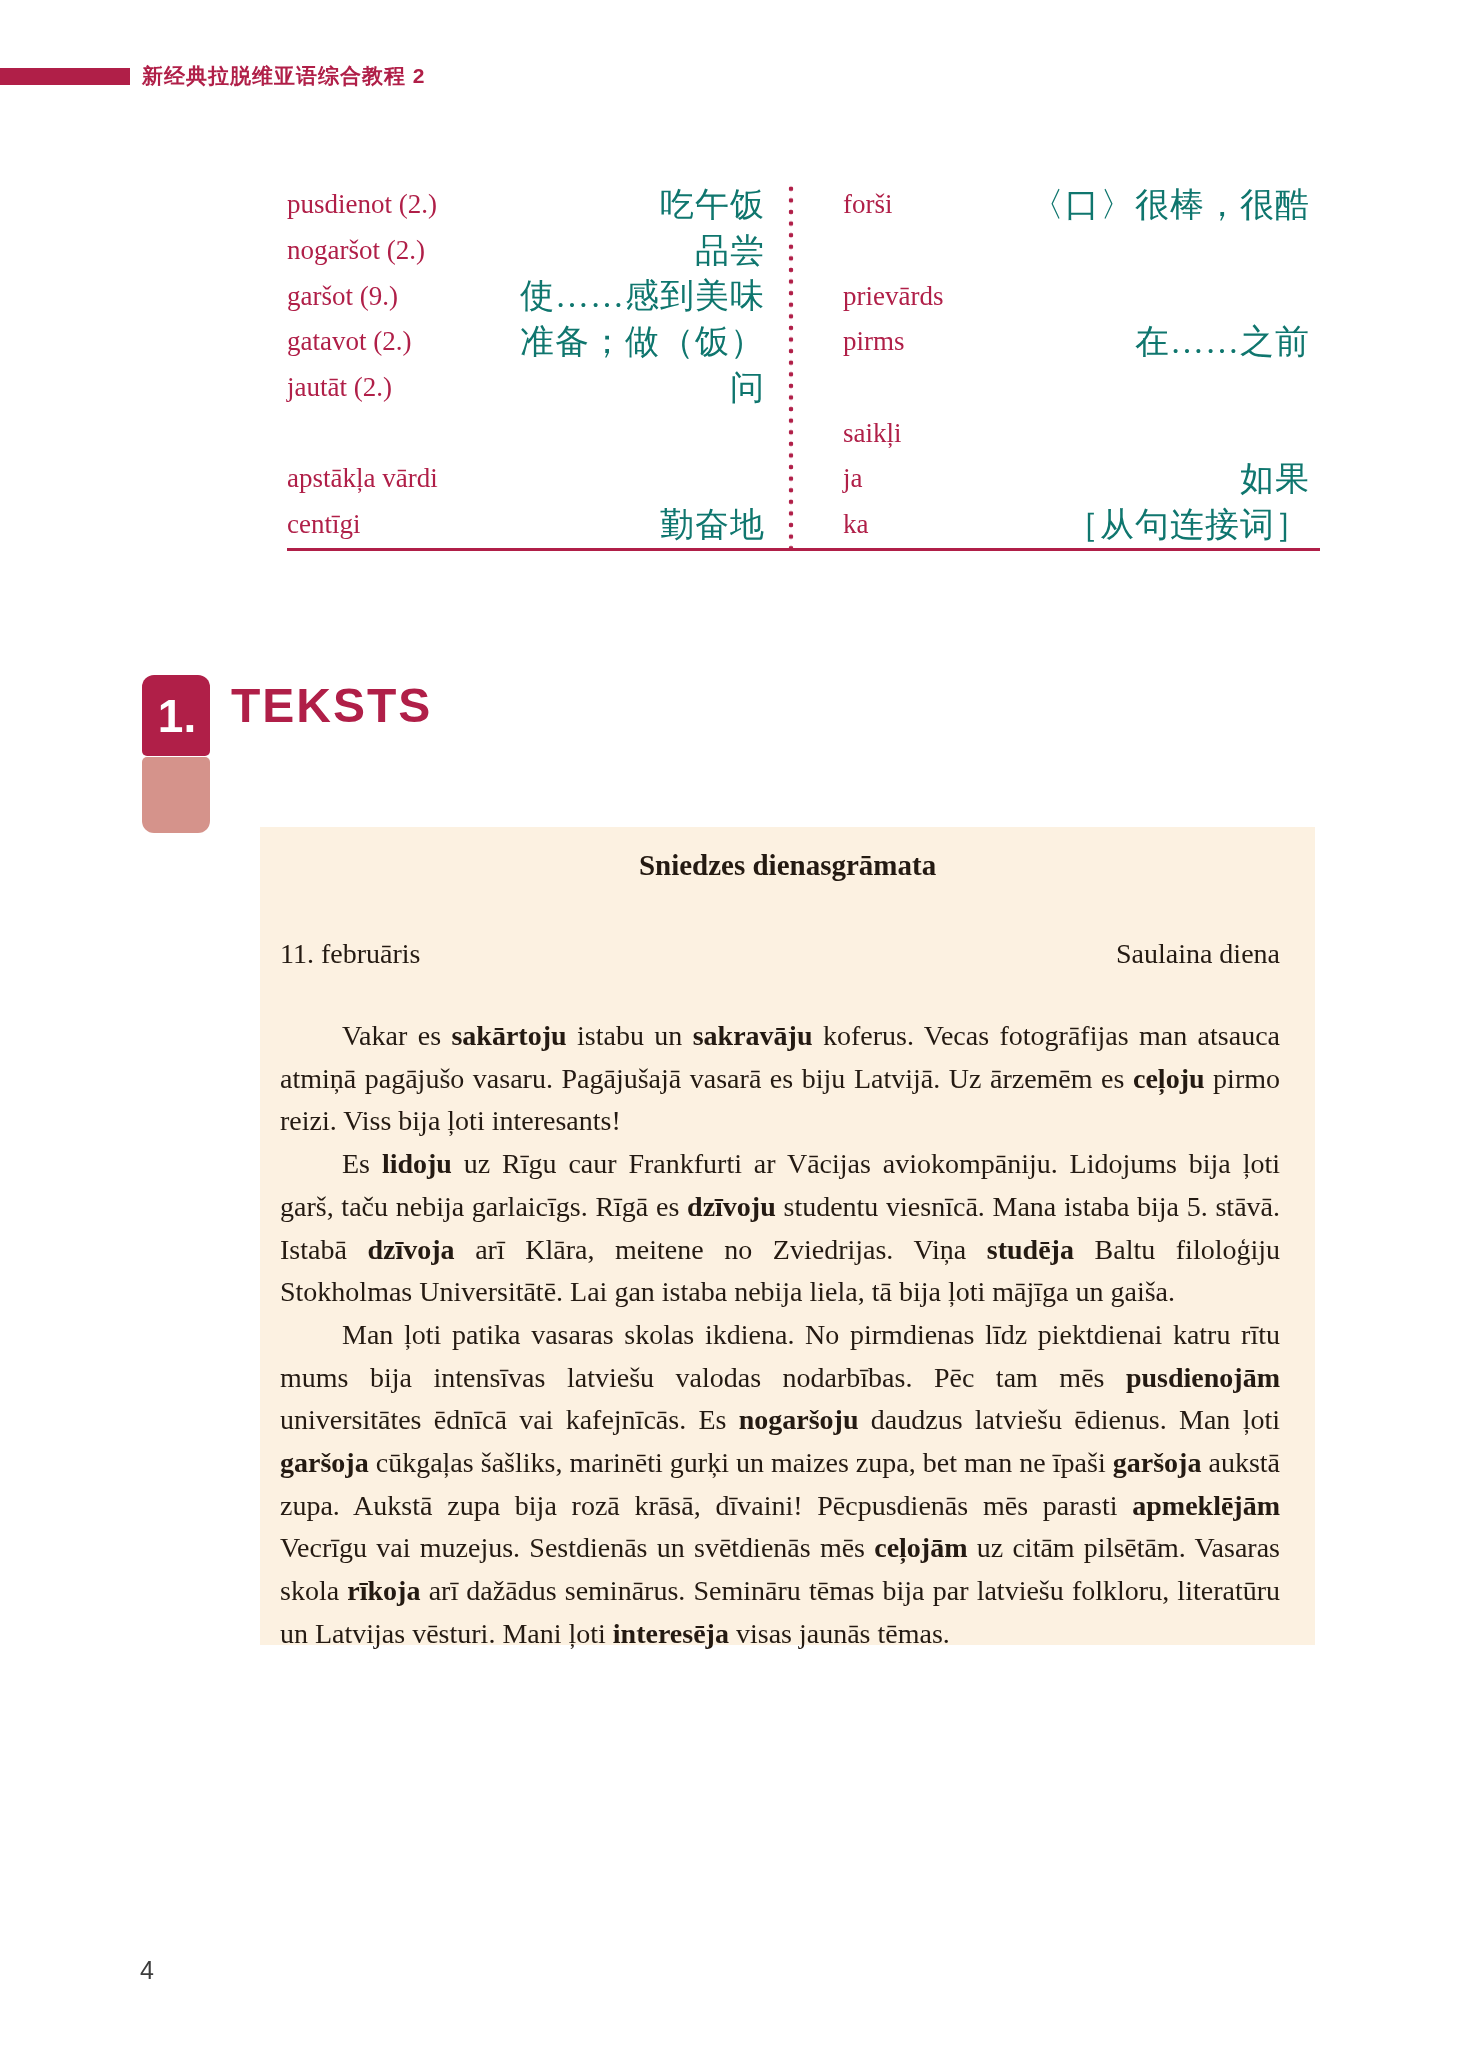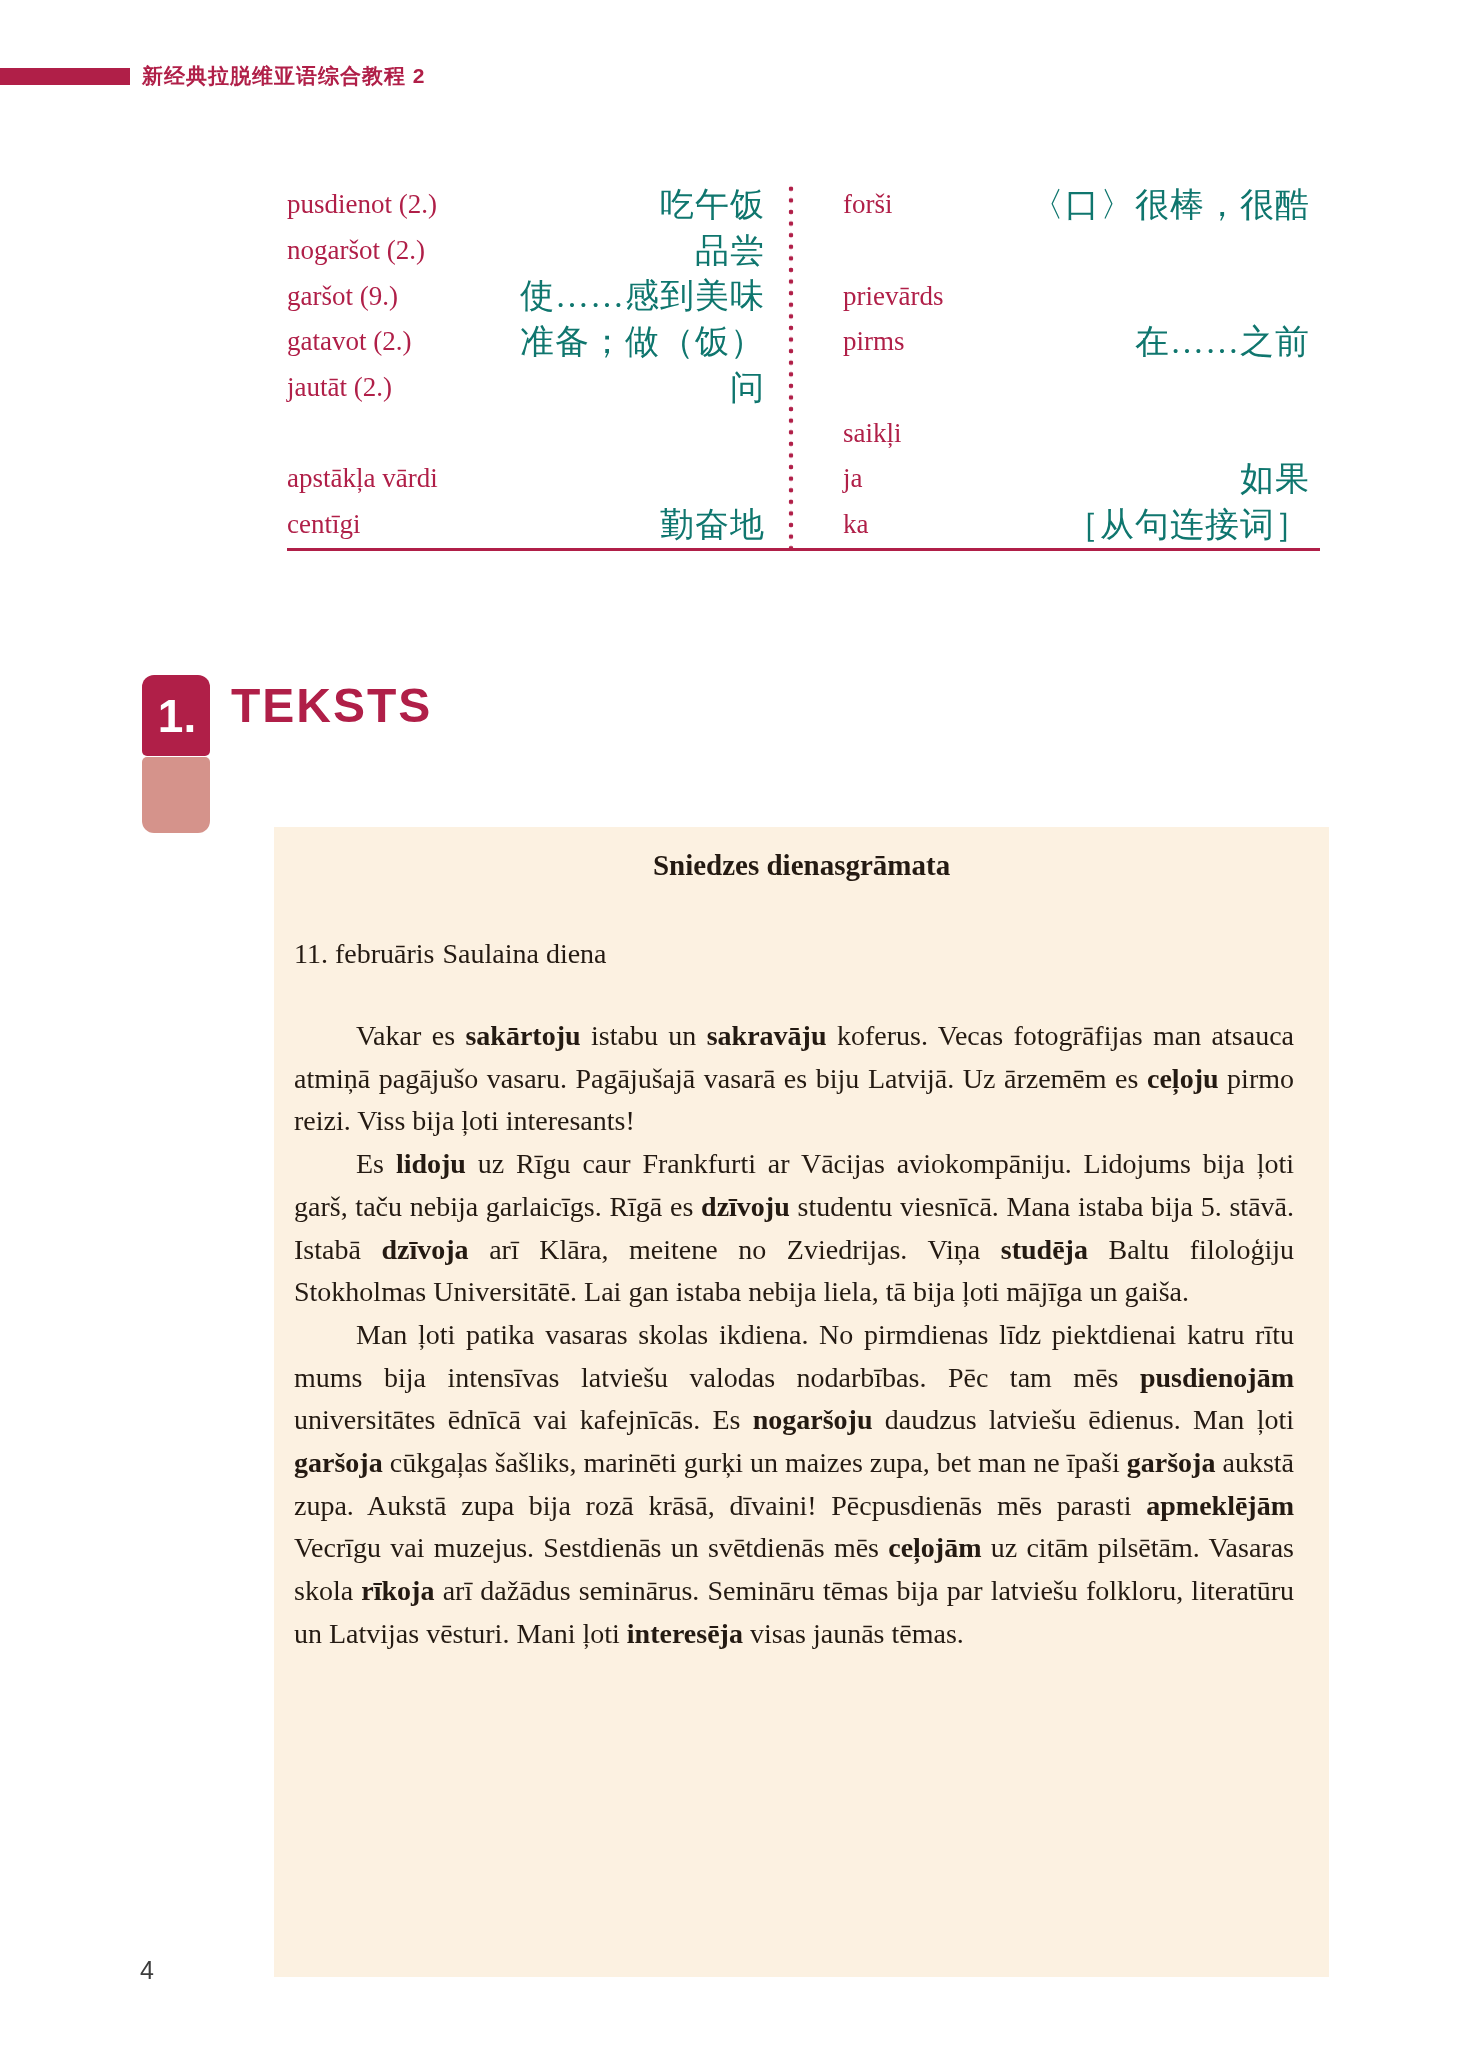--- a/index.html
+++ b/index.html
@@ -66,29 +66,29 @@
   }
   .section-title{
     position:absolute;left:231px;top:678px;margin:0;
     font-family:"Liberation Sans", sans-serif;
     font-weight:800;font-size:48px;letter-spacing:2px;
     color:var(--accent);
   }
 
   
   .text-box{
-    position:absolute;left:274px;top:827px;width:1055px;height:1150px;
+    position:absolute;left:260px;top:827px;width:1055px;height:818px;
     background:var(--panel);box-sizing:border-box;color:var(--ink);
   }
   .tb-title{
     margin:0;padding-top:22px;text-align:center;
     font-size:29px;font-weight:bold;
   }
   .tb-meta{
-    display:flex;
+    display:flex;justify-content:space-between;
     font-size:28px;margin:56px 35px 0 20px;gap:8px;
   }
   .tb-body{
     margin:45px 35px 0 20px;
     font-size:28px;line-height:42.7px;text-align:justify;
   }
   .tb-para{margin:0;text-indent:62px;}
   .tb-para b{font-weight:bold;}
 
   

